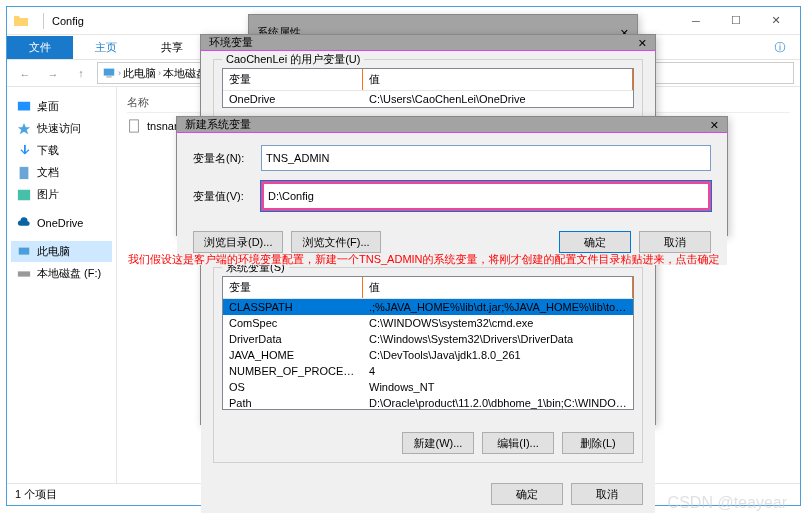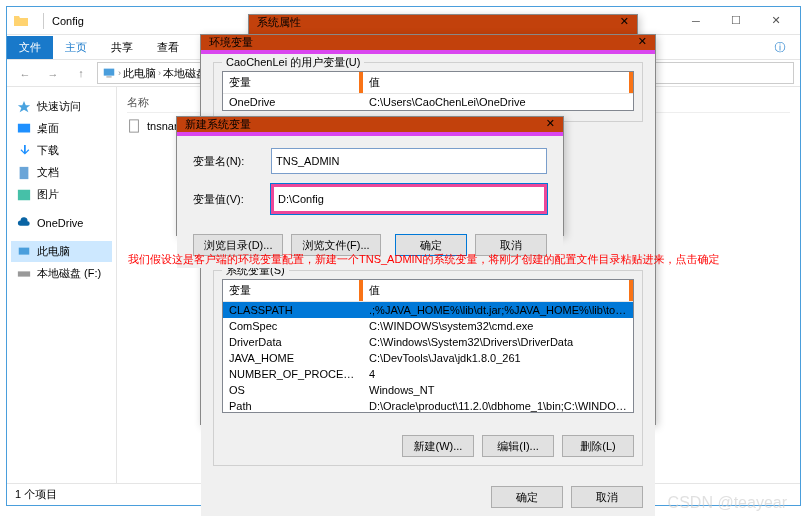--- a/index.html
+++ b/index.html
@@ -4,57 +4,57 @@
 <style>
 *{box-sizing:border-box;margin:0;padding:0;font-family:"Microsoft YaHei","Segoe UI",sans-serif;font-size:11px;color:#000}
 body{background:#fff;width:807px;height:524px;overflow:hidden;position:relative}
 .explorer{position:absolute;left:6px;top:6px;width:795px;height:500px;border:1px solid #4a9edc;background:#fff;display:flex;flex-direction:column}
 .titlebar{height:28px;background:#fff;display:flex;align-items:center;padding:0 4px;border-bottom:1px solid #e5e5e5}
 .titlebar .folder-ico{width:16px;height:16px;margin:0 6px 0 2px}
 .titlebar .divider{width:1px;height:16px;background:#ccc;margin:0 8px}
 .win-btns{display:flex}
 .win-btn{width:40px;height:28px;display:flex;align-items:center;justify-content:center;color:#555}
 .ribbon-tabs{height:24px;background:#fff;display:flex;align-items:center}
-.ribbon-tab{padding:4px 12px;cursor:default}
+.ribbon-tab{padding:4px 22px;cursor:default}
 .ribbon-tab.file{background:#1979ca;color:#fff}
 .ribbon-tab.active{color:#1979ca}
 .address-row{height:28px;display:flex;align-items:center;padding:2px 6px;border-top:1px solid #e5e5e5;border-bottom:1px solid #e5e5e5;gap:4px}
 .nav-btn{width:24px;height:24px;display:flex;align-items:center;justify-content:center;color:#888}
 .breadcrumb{flex:1;height:22px;border:1px solid #ccc;display:flex;align-items:center;padding:0 4px;gap:2px}
 .bc-sep{color:#888;font-size:9px}
 .explorer-body{flex:1;display:flex}
 .sidebar{width:110px;border-right:1px solid #e5e5e5;padding:8px 4px}
 .side-item{display:flex;align-items:center;gap:6px;padding:3px 6px;margin:1px 0}
 .side-item.selected{background:#cde8ff}
 .side-item.group{margin-top:8px}
 .side-ico{width:14px;height:14px;flex-shrink:0}
 .content{flex:1;padding:6px 10px}
 .col-header{color:#555;padding:2px 0;border-bottom:1px solid #eee;margin-bottom:4px}
 .file-row{display:flex;align-items:center;gap:6px;padding:2px 0}
 .statusbar{height:22px;border-top:1px solid #e5e5e5;display:flex;align-items:center;padding:0 8px;font-size:10px;color:#555}
 .dialog{position:absolute;background:#fff;border:1px solid #888;box-shadow:2px 2px 8px rgba(0,0,0,.2);display:flex;flex-direction:column}
-.dlg-title{height:26px;display:flex;align-items:flex-start;padding:0 8px;background:#c2410c;border-bottom:4px solid #d946ef;font-size:11px}
+.dlg-title{height:26px;display:flex;align-items:flex-end;padding:0 8px;background:#a3a3a3;border-bottom:1px solid #d946ef;font-size:11px}
 .dlg-title .spacer{flex:1}
 .dlg-body{flex:1;padding:8px 12px;background:#f0f0f0}
 .dlg1{left:248px;top:14px;width:390px;height:40px}
 .dlg2{left:200px;top:34px;width:456px;height:391px}
-.dlg3{left:176px;top:116px;width:388px;height:120px;z-index:5}
+.dlg3{left:176px;top:116px;width:552px;height:120px;z-index:5}
 .dlg3 .dlg-body{background:#f0f0f0;padding:12px 16px}
-.form-row{display:flex;align-items:center;margin-bottom:10px;gap:10px}
+.form-row{display:flex;align-items:center;margin-bottom:10px;}
 .form-row label{width:68px}
 .form-row input{flex:1;height:22px;border:1px solid #7a9ecb;padding:12px 4px;background:#fff}
 .form-row input.focused{border:3px solid #ec4899;outline:1px solid #0078d7}
 .btn-row{display:flex;gap:8px;justify-content:flex-end;margin-top:20px}
 .btn{min-width:72px;height:22px;border:1px solid #adadad;background:#e1e1e1;padding:0 10px;display:flex;align-items:center;justify-content:center;cursor:default}
 .btn.primary{border:1px solid #0078d7}
 .group-box{border:1px solid #d0d0d0;padding:8px;margin-bottom:8px;position:relative}
 .group-label{position:absolute;top:-8px;left:8px;background:#f0f0f0;padding:0 4px;font-size:11px}
 .var-table{width:100%;background:#fff;border:1px solid #828790}
 .var-head{display:flex;background:#fff;border-bottom:1px solid #e5e5e5}
-.var-head div{padding:3px 6px;border-right:4px solid #f97316}
+.var-head div{padding:3px 6px;border-right:1px solid #f97316}
 .var-rows{max-height:110px;overflow-y:auto}
 .var-row{display:flex}
 .var-row.sel{background:#0078d7;color:#fff}
 .var-row div{padding:2px 6px;overflow:hidden;white-space:nowrap;text-overflow:ellipsis}
 .vc1{width:140px;flex-shrink:0}
 .vc2{flex:1}
 .red-note{color:#f00;font-size:11px;position:absolute;left:128px;top:252px;z-index:10;font-weight:400}
 .watermark{position:absolute;right:20px;bottom:12px;color:#ccc;font-size:16px;opacity:.6}
 </style>
 </head>
@@ -94,29 +94,29 @@
       <span class="bc-sep">›</span>
       <span>此电脑</span>
       <span class="bc-sep">›</span>
       <span>本地磁盘 (</span>
     </div>
   </div>
   <div class="explorer-body">
     <div class="sidebar">
       <div class="side-item">
           <svg class="side-ico" viewBox="0 0 16 16">
+            <rect fill="#1e90ff" x="1" y="2" width="14" height="10"></rect>
+          </svg>
+          <span>桌面</span>
+        </div>
+      <div class="side-item">
+          <svg class="side-ico" viewBox="0 0 16 16">
             <path fill="#4aa3df" d="M8 1l2 5h5l-4 3 2 5-5-3-5 3 2-5-4-3h5z"></path>
           </svg>
           <span>快速访问</span>
-        </div>
-      <div class="side-item">
-          <svg class="side-ico" viewBox="0 0 16 16">
-            <rect fill="#1e90ff" x="1" y="2" width="14" height="10"></rect>
-          </svg>
-          <span>桌面</span>
         </div>
       <div class="side-item">
           <svg class="side-ico" viewBox="0 0 16 16">
             <path fill="#1e90ff" d="M8 1v8l-3-3-1 1 5 5 5-5-1-1-3 3V1z"></path>
           </svg>
           <span>下载</span>
         </div>
       <div class="side-item">
           <svg class="side-ico" viewBox="0 0 16 16">
             <rect fill="#6aa5d8" x="3" y="1" width="10" height="14"></rect>

